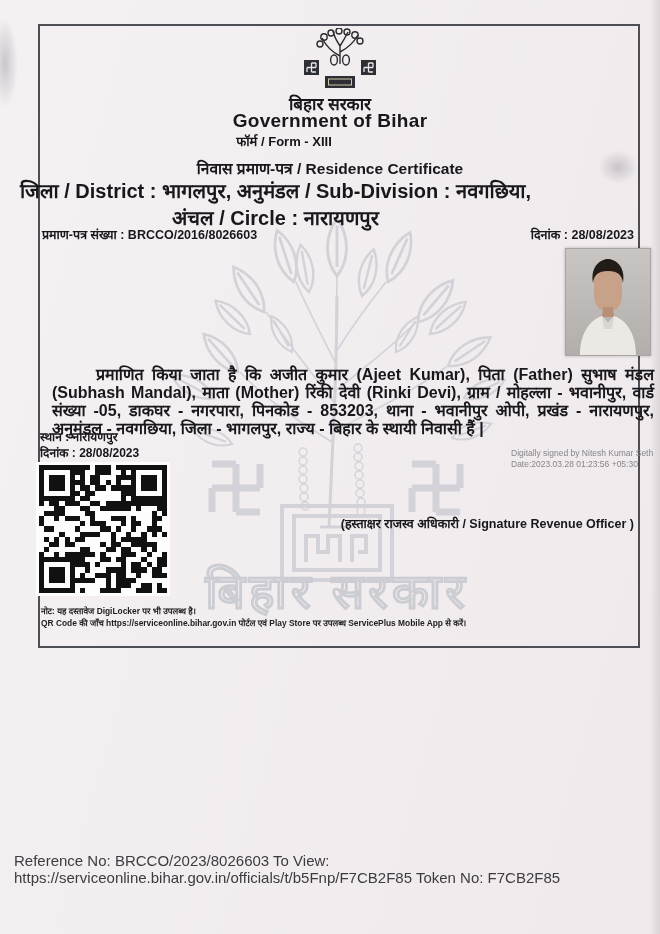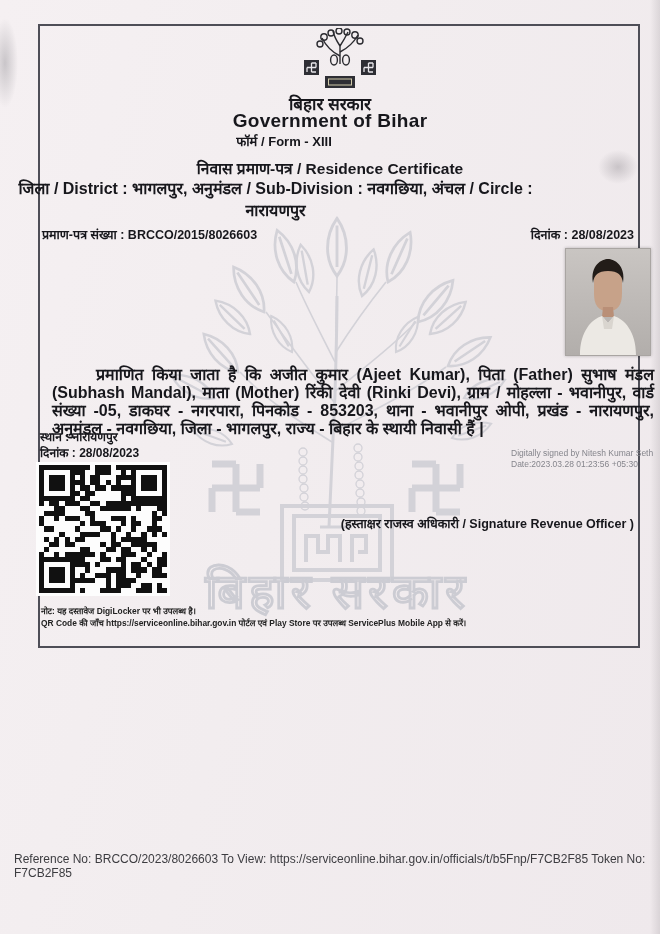--- a/index.html
+++ b/index.html
@@ -20,21 +20,21 @@
     border:2px solid #4e4e57;
   }
   .wm{position:absolute;left:0;top:0;width:660px;height:934px;z-index:1;pointer-events:none;}
   .content{position:absolute;left:0;top:0;width:660px;height:934px;z-index:2;}
 
   .center{text-align:center;}
   .hdr-hi{position:absolute;left:0;width:660px;top:92px;font-size:17px;font-weight:bold;}
   .hdr-en{position:absolute;left:0;width:660px;top:110px;font-size:19px;font-weight:bold;letter-spacing:.3px;}
   .hdr-form{position:absolute;left:0;width:568px;top:132px;font-size:13px;font-weight:bold;}
   .title-main{position:absolute;left:0;width:660px;top:157px;font-size:15.5px;font-weight:bold;text-align:center;}
-  .title-loc{position:absolute;left:0;width:551px;top:177px;font-size:16px;font-weight:bold;}
+  .title-loc{position:absolute;left:0;width:551px;top:177px;font-size:20px;font-weight:bold;}
 
   .meta-cert{position:absolute;left:42px;top:226px;font-size:12.5px;font-weight:bold;}
   .meta-date{position:absolute;right:26px;top:226px;font-size:12.5px;font-weight:bold;}
 
   .photo{position:absolute;left:565px;top:248px;width:84px;height:106px;border:1px solid #a9a5a2;box-shadow:0 0 3px rgba(0,0,0,.25);}
 
   .body-text{
     position:absolute;left:36px;top:350px;width:602px;margin:16px;
     font-size:16px;font-weight:bold;line-height:18px;text-align:justify;text-indent:44px;
   }
@@ -43,21 +43,21 @@
 
   .qr-wrap{position:absolute;left:36px;top:462px;width:134px;height:134px;background:#fdfdfd;z-index:3;padding:3px;box-sizing:border-box;}
   .qr-grid{width:100%;height:100%;display:grid;grid-template-columns:repeat(25,1fr);grid-template-rows:repeat(25,1fr);}
   .qr-grid .on{background:#111;}
   .qr-grid .off{background:transparent;}
 
   .dsign{position:absolute;left:487px;top:448px;font-size:8.5px;line-height:11px;color:#85858c;margin-left:24px;}
   .officer{position:absolute;right:26px;top:515px;font-size:12.5px;font-weight:bold;margin-left:35px;}
 
   .notes{position:absolute;left:41px;top:605px;font-size:8.4px;font-weight:bold;line-height:12px;color:#222;}
-  .footer-ref{position:absolute;left:14px;top:852px;font-size:12px;color:#3c3c40;}
+  .footer-ref{position:absolute;left:14px;top:852px;font-size:15px;color:#3c3c40;}
 
   .emblem{position:absolute;left:298px;top:28px;width:84px;height:62px;}
 </style>
 </head>
 <body>
 
 <div class="page">
 
   <div class="smudge tl"></div>
   <div class="smudge tr"></div>
@@ -167,21 +167,21 @@
       </g>
     </svg>
 
     <div class="hdr-hi center">बिहार सरकार</div>
     <div class="hdr-en center">Government of Bihar</div>
     <div class="hdr-form center">फॉर्म / Form - XIII</div>
 
     <div class="title-main center">निवास प्रमाण-पत्र / Residence Certificate</div>
     <div class="title-loc center">जिला / District : भागलपुर, अनुमंडल / Sub-Division : नवगछिया, अंचल / Circle : नारायणपुर</div>
 
-    <div class="meta-cert">प्रमाण-पत्र संख्या : BRCCO/2015/8026603</div>
+    <div class="meta-cert">प्रमाण-पत्र संख्या : BRCCO/2016/8026603</div>
     <div class="meta-date">दिनांक : 28/08/2023</div>
 
     <svg class="photo" viewBox="0 0 84 106">
       <defs>
         <linearGradient id="pbg" x1="0" y1="0" x2="0" y2="1">
           <stop offset="0" stop-color="#c9c5c2"></stop>
             <stop offset="1" stop-color="#b2aeab"></stop>
         </linearGradient>
       </defs>
       <rect width="84" height="106" fill="url(#pbg)"></rect>

